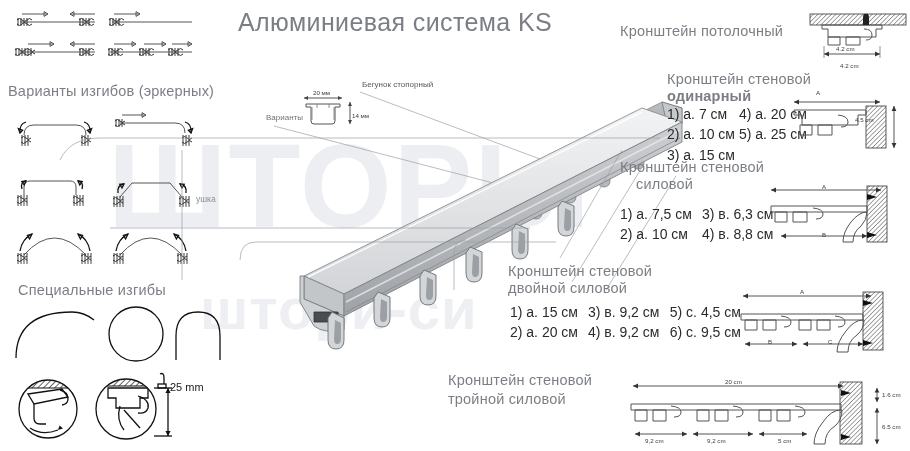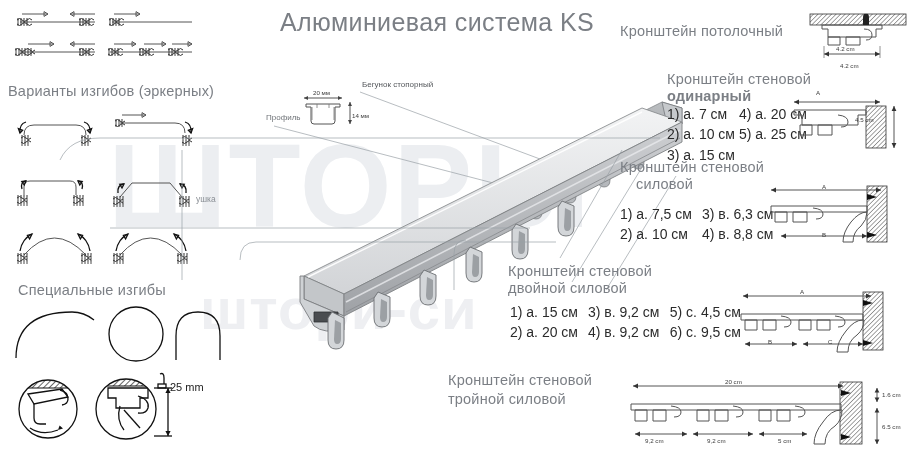--- a/index.html
+++ b/index.html
@@ -53,21 +53,21 @@
   .ln-lead{stroke:#9aa0a6;fill:none;stroke-width:.7;}
 </style>
 </head>
 <body>
 
 <div class="stage">
 
   <div class="wm wm-big">ШТОРЫ</div>
   <div class="wm wm-small">штори-си</div>
 
-  <div class="abs title" style="left:238px;top:8px;margin-left:42px;">Алюминиевая система KS</div>
+  <div class="abs title" style="left:238px;top:8px;">Алюминиевая система KS</div>
 
   <svg class="abs" style="left:8px;top:4px;" width="220" height="60">
 
     <g>
       <path class="ln" d="M12,18 h75"></path>
       <path class="ln" d="M14,10 h26"></path>
         <path class="ln" d="M40,10 l-4,-2.4 v4.8 z" fill="#444" stroke="none"></path>
       <path class="ln" d="M62,10 h25"></path>
         <path class="ln" d="M62,10 l4,-2.4 v4.8 z" fill="#444" stroke="none"></path>
       <g stroke="#333" fill="none" stroke-width="1">
@@ -300,21 +300,21 @@
     </g>
 
     <path class="ln-black" d="M160,22 v48"></path>
     <path d="M160,22 l-2.6,5 h5.2 z" fill="#111"></path>
     <path d="M160,70 l-2.6,-5 h5.2 z" fill="#111"></path>
     <path class="ln-black" d="M146,22 h18"></path>
     <path class="ln-black" d="M146,70 h18"></path>
   </svg>
   <div class="abs lbl-25" style="left:170px;top:381px;">25 mm</div>
 
-  <div class="abs tiny2" style="left:266px;top:113px;color:#6f7378;">Профиль</div>
+  <div class="abs tiny2" style="left:266px;top:113px;color:#6f7378;">Варианты</div>
   <div class="abs tiny" style="left:313px;top:89px;">20 мм</div>
   <div class="abs tiny" style="left:352px;top:112px;">14 мм</div>
 
   <svg class="abs" style="left:300px;top:92px;" width="60" height="42">
     <path class="ln" d="M4,6 h38"></path>
     <path d="M4,6 l4,-2 v4 z" fill="#444"></path>
       <path d="M42,6 l-4,-2 v4 z" fill="#444"></path>
     <path class="ln" d="M50,10 v22"></path>
     <path d="M50,10 l-2,4 h4 z" fill="#444"></path>
       <path d="M50,32 l-2,-4 h4 z" fill="#444"></path>

